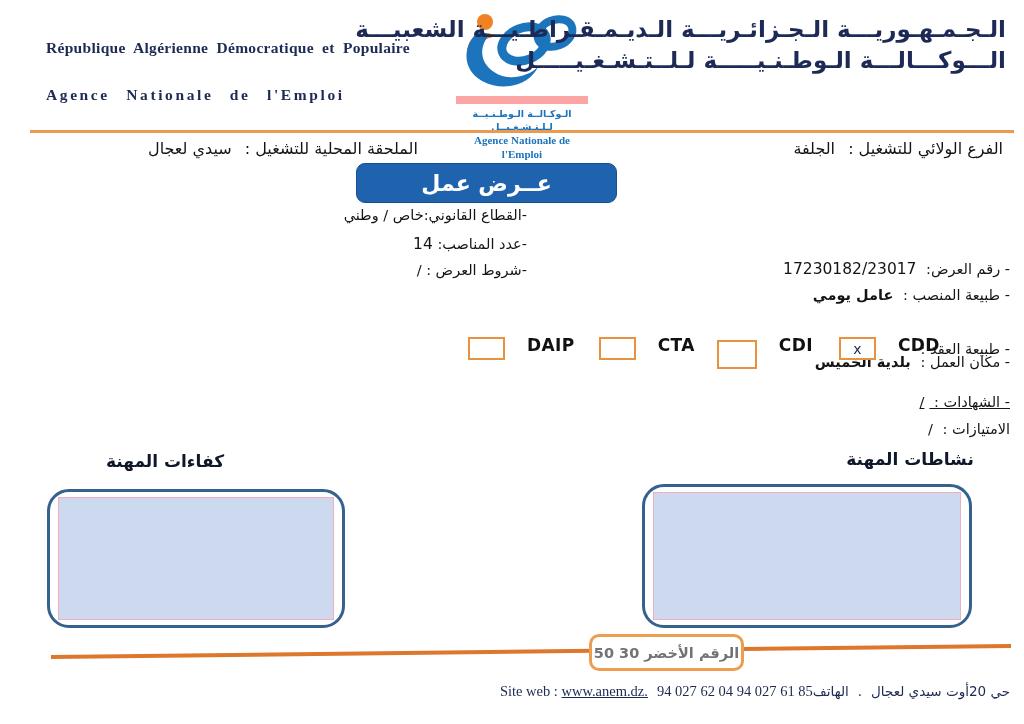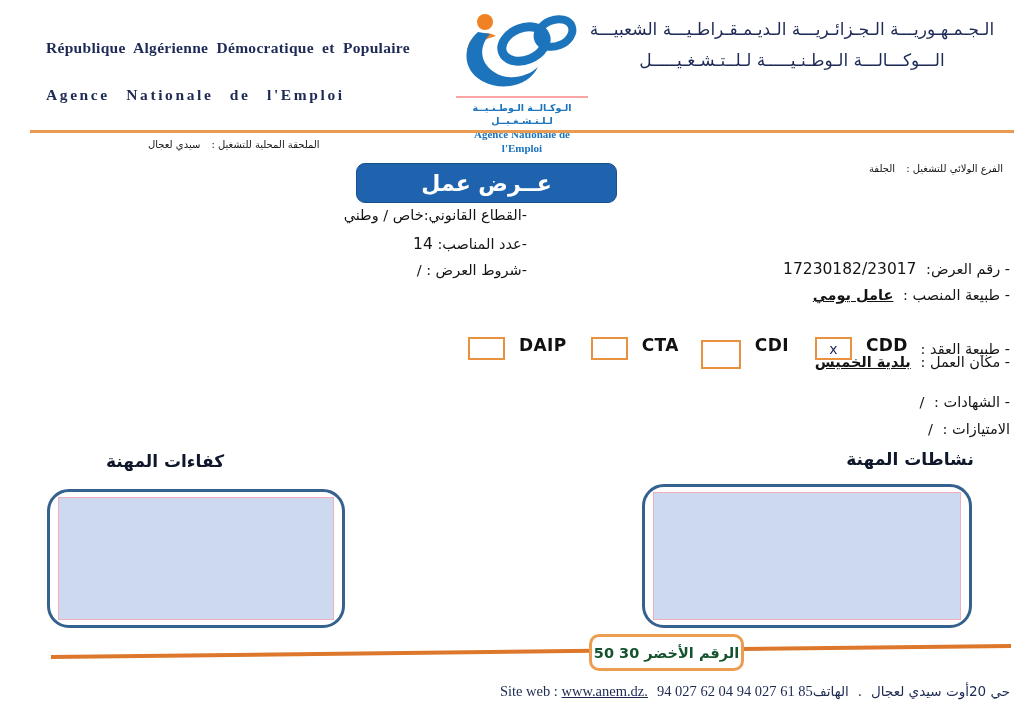--- a/index.html
+++ b/index.html
@@ -8,69 +8,69 @@
 
   
   .hdr-fr{position:absolute;left:30px;top:16px;width:408px;color:#1e2a56;
           font-family:"Liberation Serif",serif;font-weight:bold;font-size:15.5px;}
   .hdr-fr p{margin:16px;line-height:31px;white-space:nowrap;}
   .hdr-fr .l1{word-spacing:4px;letter-spacing:0.3px;}
   .hdr-fr .l2{letter-spacing:0.2px;}
   .hdr-fr .l3{letter-spacing:2.6px;word-spacing:10px;}
 
   .logo{position:absolute;left:447px;top:4px;width:150px;text-align:center;}
-  .logo-captions{width:132px;margin:0 auto;border-top:2px solid #fca5a5;padding-top:3px;}
+  .logo-captions{width:132px;margin:0 auto;border-top:8px solid #fca5a5;padding-top:3px;}
   .logo-cap-ar{color:#1b74bc;font-size:9.5px;font-weight:bold;line-height:13px;}
   .logo-cap-fr{color:#1b74bc;font-size:11px;font-weight:bold;line-height:14px;
                font-family:"Liberation Serif",serif;}
 
   .hdr-ar{position:absolute;right:18px;top:14px;width:428px;text-align:center;direction:rtl;
-          color:#1e2a56;font-weight:normal;font-size:17px;}
+          color:#1e2a56;font-weight:bold;font-size:23px;}
   .hdr-ar p{margin:0;line-height:31px;white-space:nowrap;}
 
   .divider{position:absolute;left:30px;top:130px;width:984px;height:2.5px;background:#eb9a52;}
 
   
-  .office{position:absolute;font-size:10px;direction:rtl;white-space:nowrap;color:#141414;text-align:center;}
+  .office{position:absolute;font-size:16px;direction:rtl;white-space:nowrap;color:#141414;text-align:center;}
   .office .sp{display:inline-block;width:8px;}
 
   
   .banner{position:absolute;left:356px;top:163px;width:259px;height:38px;background:#1f63ae;
           border:1px solid #17508e;border-radius:9px;display:flex;align-items:center;
           justify-content:center;color:#ffffff;font-weight:bold;font-size:22px;}
 
   
   .row{position:absolute;right:14px;text-align:right;direction:rtl;font-size:14.5px;
        white-space:nowrap;color:#141414;}
   .row .val{margin-right:5px;}
-  .v-bold{font-weight:bold;text-decoration:underline;}
+  .v-bold{font-weight:bold;}
   .v-ltr{direction:ltr;unicode-bidi:isolate;font-size:15.5px;font-weight:500;}
   .lrow{position:absolute;right:497px;text-align:right;direction:rtl;font-size:14.5px;
         white-space:nowrap;color:#141414;}
 
   
   .cbstrip{position:absolute;left:468px;top:334px;display:flex;align-items:flex-start;}
   .cbox{width:33px;height:19px;border:2.5px solid #e8913f;background:#fff;margin-top:3px;
         display:flex;align-items:center;justify-content:center;}
   .cbox.big{width:36px;height:25px;margin-top:6px;}
   .cmark{font-size:14px;color:#1e2a56;line-height:1;}
-  .clabel{font-size:17px;font-weight:600;letter-spacing:0.4px;color:#111;margin-left:14px;margin-top:1px;}
+  .clabel{font-size:17px;font-weight:600;letter-spacing:0.4px;color:#111;margin-left:22px;margin-top:1px;}
   .gap-a{margin-left:24px;} .gap-b{margin-left:22px;} .gap-c{margin-left:26px;}
 
   
   .sec-title{position:absolute;font-size:17px;font-weight:bold;direction:rtl;text-align:center;color:#0f172a;}
   .big-box{position:absolute;border:3px solid #35618f;border-radius:22px;background:#fff;}
   .big-box .inner{position:absolute;left:8px;right:8px;top:5px;bottom:5px;
                   background:#ccd9ef;border:1px solid #efaec2;}
 
   
   .bottom-line{position:absolute;left:48px;top:642px;}
   .green-badge{position:absolute;left:589px;top:634px;width:149px;height:31px;background:#fff;
                border:3px solid #ec9d4f;border-radius:10px;display:flex;align-items:center;
-               justify-content:center;direction:rtl;color:#14532d;font-weight:bold;font-size:14.5px;}
+               justify-content:center;direction:rtl;color:#737373;font-weight:bold;font-size:14.5px;}
   .footer{position:absolute;right:14px;top:683px;direction:rtl;display:flex;align-items:baseline;
           font-size:13.5px;color:#1c2950;white-space:nowrap;}
   .footer .fgap{margin-inline-start:9px;}
   .footer .phone{direction:ltr;unicode-bidi:isolate;font-family:"Liberation Serif",serif;font-size:14.5px;}
   .footer .site{margin-inline-start:40px;direction:ltr;unicode-bidi:isolate;
                 font-family:"Liberation Serif",serif;font-size:14.5px;}
   .footer .site .url{text-decoration:underline;}
 </style>
 </head>
 <body>
@@ -100,21 +100,21 @@
     <p>الـجـمـهـوريـــة الـجـزائـريـــة الـديـمـقـراطـيـــة الشعبيـــة</p>
     <p>الـــوكـــالـــة الـوطـنـيـــــة  لـلــتـشـغـيـــــل</p>
   </div>
 
   <div class="divider"></div>
 
   <div class="office" style="left:148px;top:139px;">
     <span>الملحقة المحلية للتشغيل :</span><span class="sp"></span>
     <span>سيدي لعجال</span>
   </div>
-  <div class="office" style="right:21px;top:139px;margin-top:24px;">
+  <div class="office" style="right:21px;top:139px;">
     <span>الفرع الولائي للتشغيل  :</span><span class="sp"></span>
     <span>الجلفة</span>
   </div>
 
   <div class="banner">
     <span>عــرض عمل</span>
   </div>
 
   <div class="row" style="top:260px;">
     <span>- رقم العرض:</span>
@@ -138,21 +138,21 @@
     <span class="cbox gap-a"></span>
     <span class="clabel">CTA</span>
     <span class="cbox big gap-b"></span>
     <span class="clabel">CDI</span>
     <span class="cbox gap-c">
         <span class="cmark">x</span>
       </span>
     <span class="clabel">CDD</span>
   </div>
 
-  <div class="row" style="top:394px;">
+  <div class="row" style="top:394px;text-decoration:underline;">
     <span>- الشهادات :</span>
     <span class="val">/</span>
   </div>
   <div class="row" style="top:421px;">
     <span>الامتيازات :</span>
     <span class="val">/</span>
   </div>
 
   <div class="lrow" style="top:207px;">
     <span>-القطاع القانوني:</span><span class="val">خاص / وطني</span>

